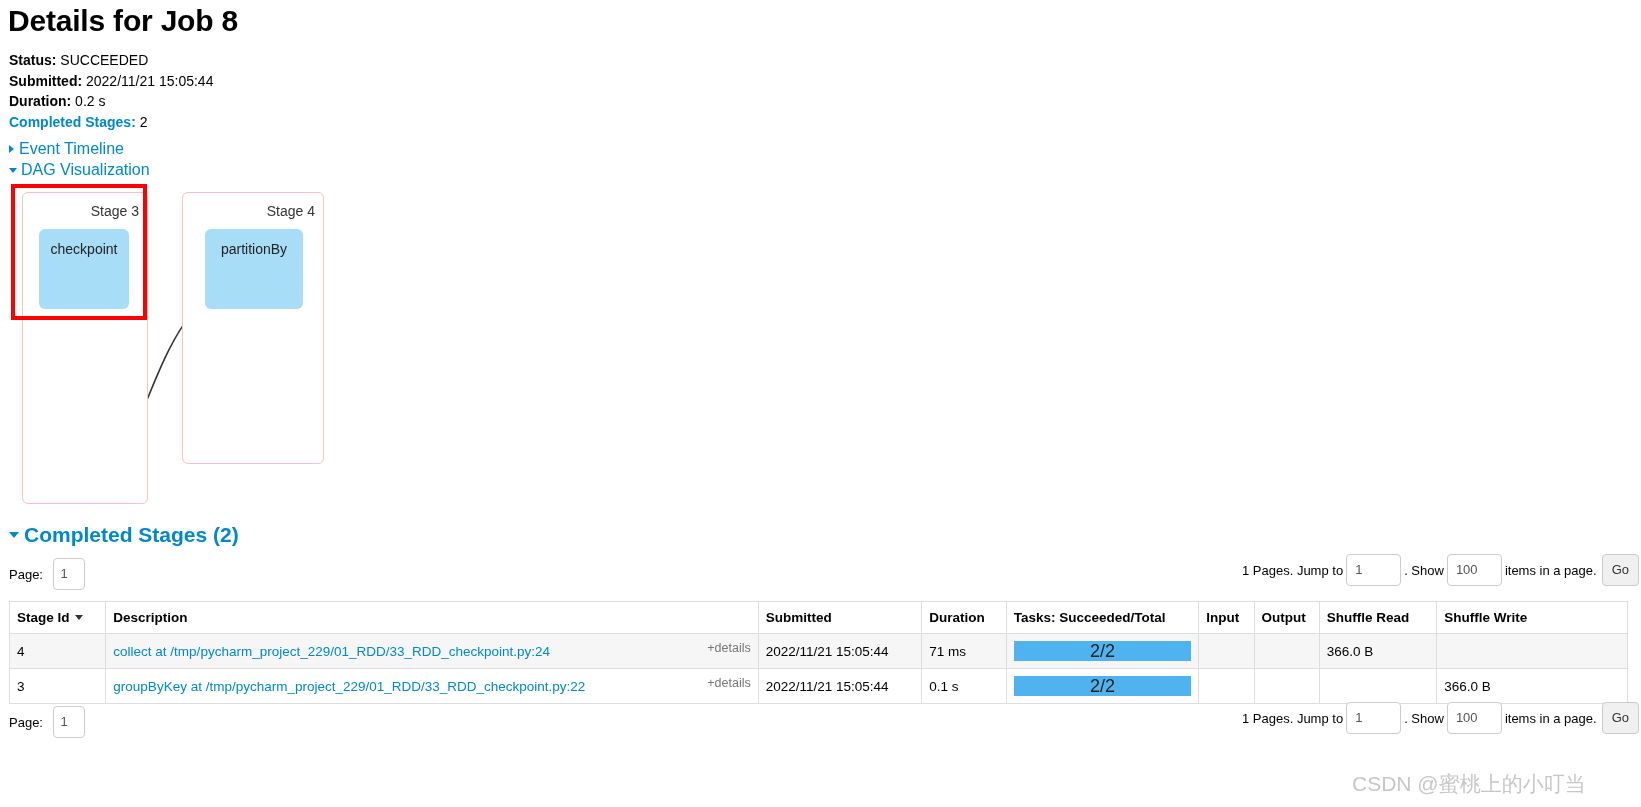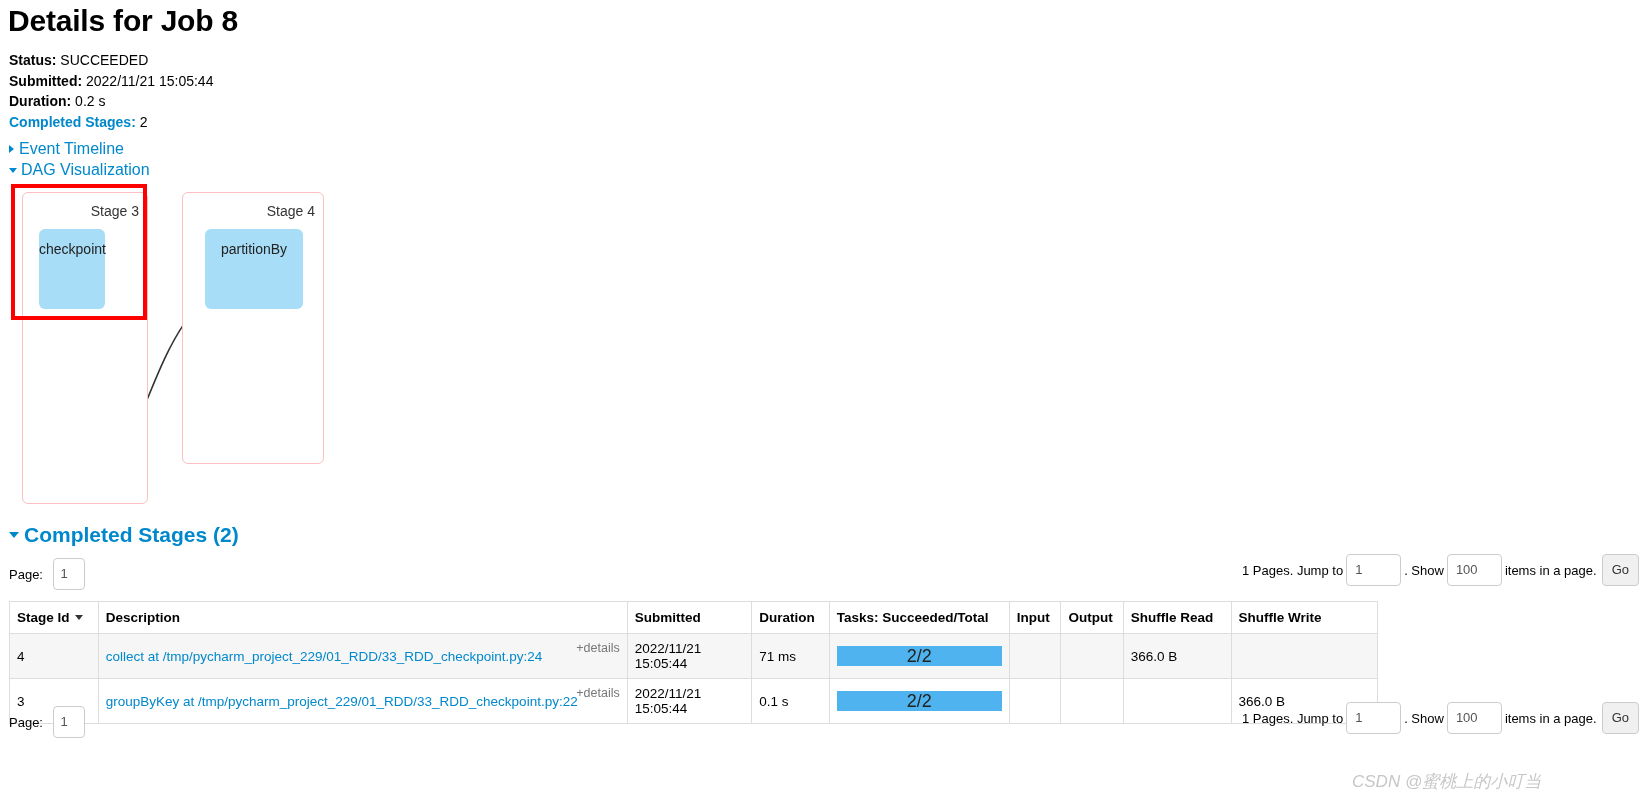--- a/index.html
+++ b/index.html
@@ -59,21 +59,21 @@
   .stage-label {
     position: absolute; font-size: 14px; color: #333; white-space: nowrap;
   }
   #stage-label-3 { right: 8px; top: 10px; }
   #stage-label-4 { right: 8px; top: 10px; }
   .rdd-node {
     position: absolute; background: #a7ddf7; border-radius: 6px;
     font-size: 14px; color: #222; text-align: center;
   }
   .rdd-node .lbl { position: absolute; left: 0; right: 0; top: 12px; }
-  #node-checkpoint { left: 16px; top: 36px; width: 66px; height: 80px; }
+  #node-checkpoint { left: 16px; top: 36px; width: 90px; height: 80px; }
   #node-partitionby { left: 22px; top: 36px; width: 98px; height: 80px; }
   #node-mappartitions { left: 22px; top: 132px; width: 98px; height: 82px; }
 
   #highlight-box {
     position: absolute; left: 11px; top: 0px; width: 136px; height: 136px;
     border: 4px solid #ff0000; background: transparent;
   }
 
   
   #completed-stages-header {
@@ -113,21 +113,21 @@
     border: 1px solid #ccc; border-radius: 4px;
     background: #f0f0f0; font-size: 13px; color: #333;
     line-height: 30px; text-align: center; margin-left: 5px; cursor: pointer;
   }
   #pager-top { top: 554px; }
   #pager-bottom { top: 702px; }
 
   
   #stages-table {
     position: absolute; left: 9px; top: 601px;
-    width: 1369px; border-collapse: collapse;
+    width: 1619px; border-collapse: collapse;
     font-size: 13.5px;
   }
   #stages-table th {
     background: #fff; border: 1px solid #ddd;
     text-align: left; font-weight: bold; color: #000;
     padding: 8px 7px; white-space: nowrap;
   }
   #stages-table td {
     background: #f6f6f6; border: 1px solid #ddd;
     padding: 7px 7px; color: #000; vertical-align: middle;
@@ -160,21 +160,21 @@
   .col-duration { width: 84px; }
   .col-tasks { width: 192px; }
   .col-input { width: 55px; }
   .col-output { width: 65px; }
   .col-sread { width: 117px; }
   .col-swrite { width: 190px; }
 
   
   #watermark {
     position: absolute; left: 1352px; top: 770px;
-    font-size: 17px; color: #c7c7c7; white-space: nowrap; font-style: italic;
+    font-size: 21px; color: #c7c7c7; white-space: nowrap;
   }
 </style>
 </head>
 <body>
 
 <div id="page">
 
   <div class="page-title">Details for Job 8</div>
 
   <div class="meta">

